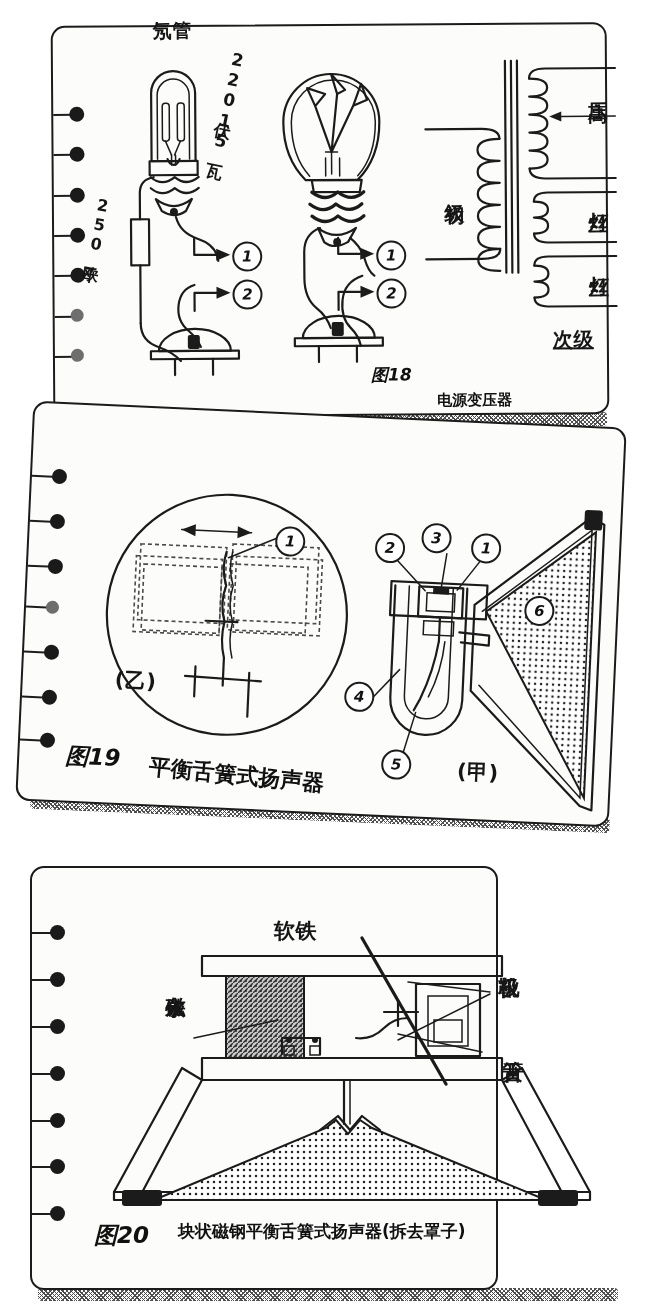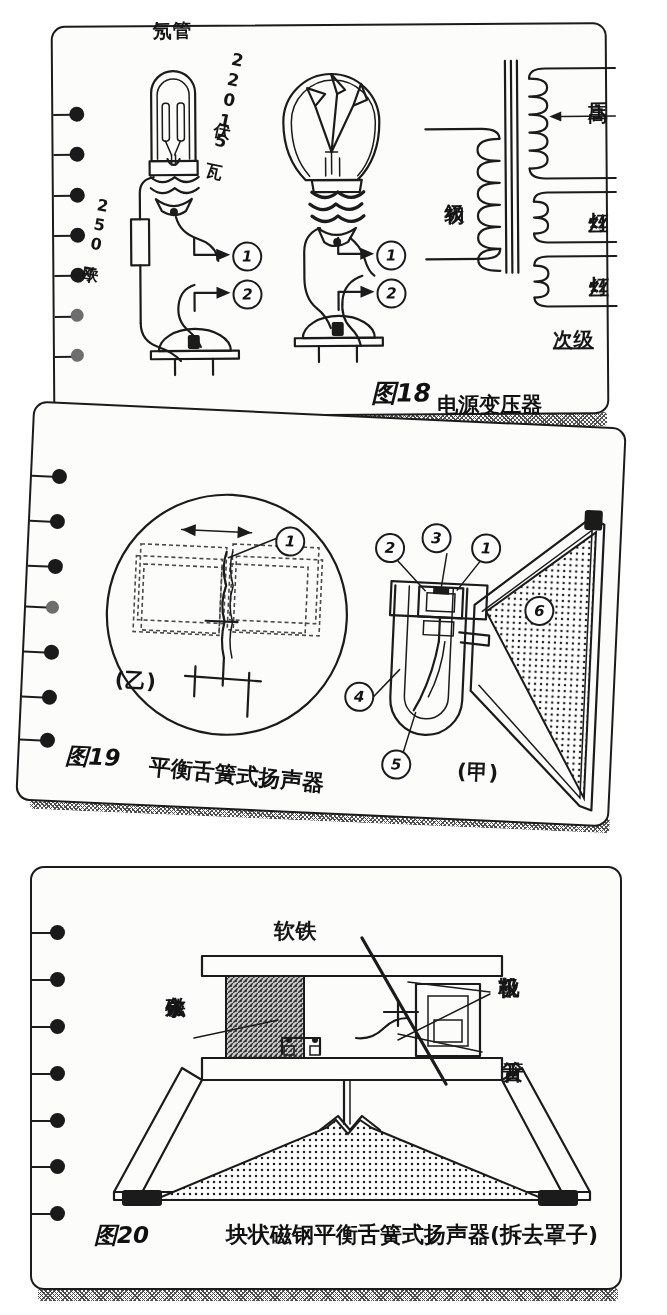--- a/index.html
+++ b/index.html
@@ -190,22 +190,22 @@
       <path class="s" d="M108,205 q14,0 14,8 q0,8 -14,8 q14,0 14,8 q0,8 -14,8"></path>
       <path class="s" d="M108,237 q0,9 14,9 L190,246"></path>
     </svg>
 
     <div class="lbl vert" style="left:390px;top:162px;font-size:20px;">初级</div>
     <div class="lbl vert" style="left:534px;top:62px;font-size:20px;">高压</div>
     <div class="lbl vert" style="left:534px;top:172px;font-size:20px;">灯丝</div>
     <div class="lbl vert" style="left:534px;top:236px;font-size:20px;">灯丝</div>
     <div class="lbl" style="left:498px;top:305px;font-size:20px;text-decoration:underline;">次级</div>
 
-    <div class="cap fignum" style="left:316px;top:351px;font-size:25px;">图18</div>
-    <div class="cap" style="left:382px;top:366px;font-size:21px;">电源变压器</div>
+    <div class="cap fignum" style="left:316px;top:338px;font-size:17px;">图18</div>
+    <div class="cap" style="left:382px;top:366px;font-size:15px;">电源变压器</div>
   </div>
 
   <div class="shadow" style="left:30px;top:806px;width:580px;height:15px;transform:rotate(2.4deg);"></div>
 
   <div class="page" id="p19" style="left:24px;top:414px;width:594px;height:400px;
               transform:rotate(2.6deg);">
 
     <div class="stub" style="left:0px;top:72px;width:26px;"></div>
     <div class="hole" style="left:20px;top:65px;"></div>
     <div class="stub" style="left:0px;top:117px;width:26px;"></div>
@@ -289,21 +289,21 @@
     <div class="circnum" style="left:362px;top:330px;">5</div>
 
     <div class="lbl" style="left:438px;top:338px;font-size:21px;">(甲)</div>
 
     <div class="cap fignum" style="left:46px;top:336px;font-size:23px;">图19</div>
     <div class="cap" style="left:130px;top:348px;font-size:22px;transform:rotate(3deg);">平衡舌簧式扬声器</div>
   </div>
 
   <div class="shadow" style="left:38px;top:1288px;width:580px;height:13px;"></div>
 
-  <div class="page" id="p20" style="left:30px;top:866px;width:592px;height:424px;">
+  <div class="page" id="p20" style="left:30px;top:866px;width:468px;height:424px;">
 
     <div class="stub" style="left:0px;top:64px;width:24px;"></div>
     <div class="hole" style="left:18px;top:57px;"></div>
     <div class="stub" style="left:0px;top:111px;width:24px;"></div>
     <div class="hole" style="left:18px;top:104px;"></div>
     <div class="stub" style="left:0px;top:158px;width:24px;"></div>
     <div class="hole" style="left:18px;top:151px;"></div>
     <div class="stub" style="left:0px;top:205px;width:24px;"></div>
     <div class="hole" style="left:18px;top:198px;"></div>
     <div class="stub" style="left:0px;top:252px;width:24px;"></div>
@@ -353,16 +353,16 @@
       <path class="s1" d="M392,66 L300,112"></path>
       <path class="s1" d="M384,124 L300,106"></path>
     </svg>
 
     <div class="lbl" style="left:242px;top:52px;font-size:21px;">软铁</div>
     <div class="lbl vert" style="left:132px;top:112px;font-size:20px;line-height:1.15;">永久磁铁</div>
     <div class="lbl vert" style="left:466px;top:92px;font-size:21px;">极靴</div>
     <div class="lbl vert" style="left:470px;top:176px;font-size:21px;">舌簧</div>
 
     <div class="cap fignum" style="left:62px;top:352px;font-size:23px;">图20</div>
-    <div class="cap" style="left:146px;top:352px;font-size:22px;margin-left:48px;">块状磁钢平衡舌簧式扬声器(拆去罩子)</div>
+    <div class="cap" style="left:146px;top:352px;font-size:17px;">块状磁钢平衡舌簧式扬声器(拆去罩子)</div>
   </div>
 
 </div>
 
 </body></html>

